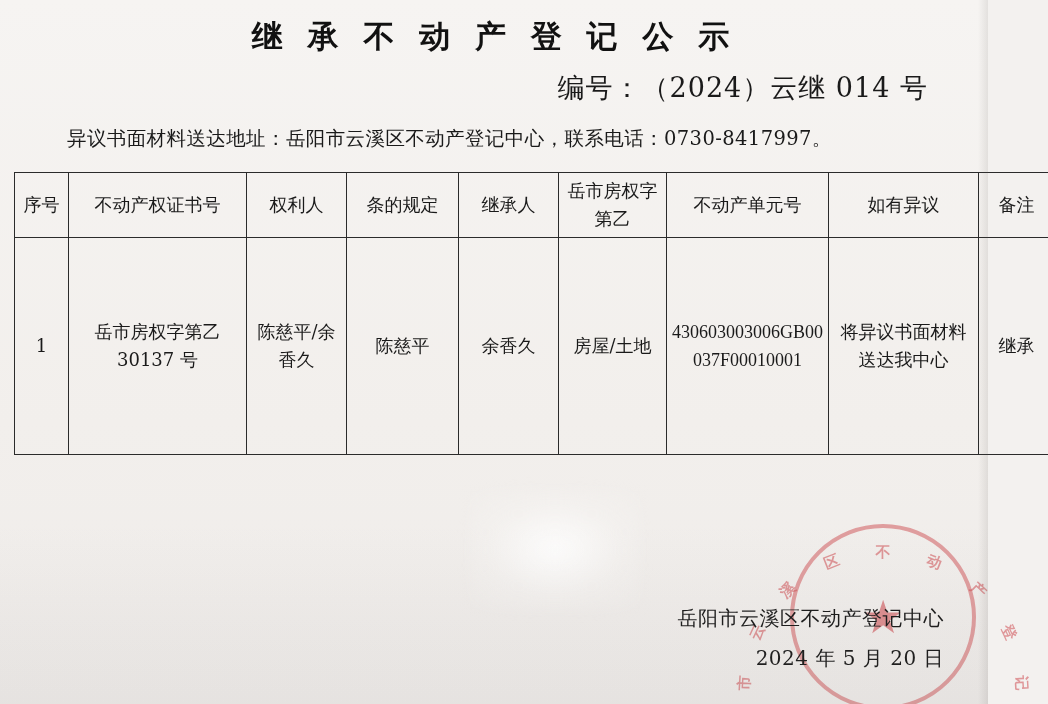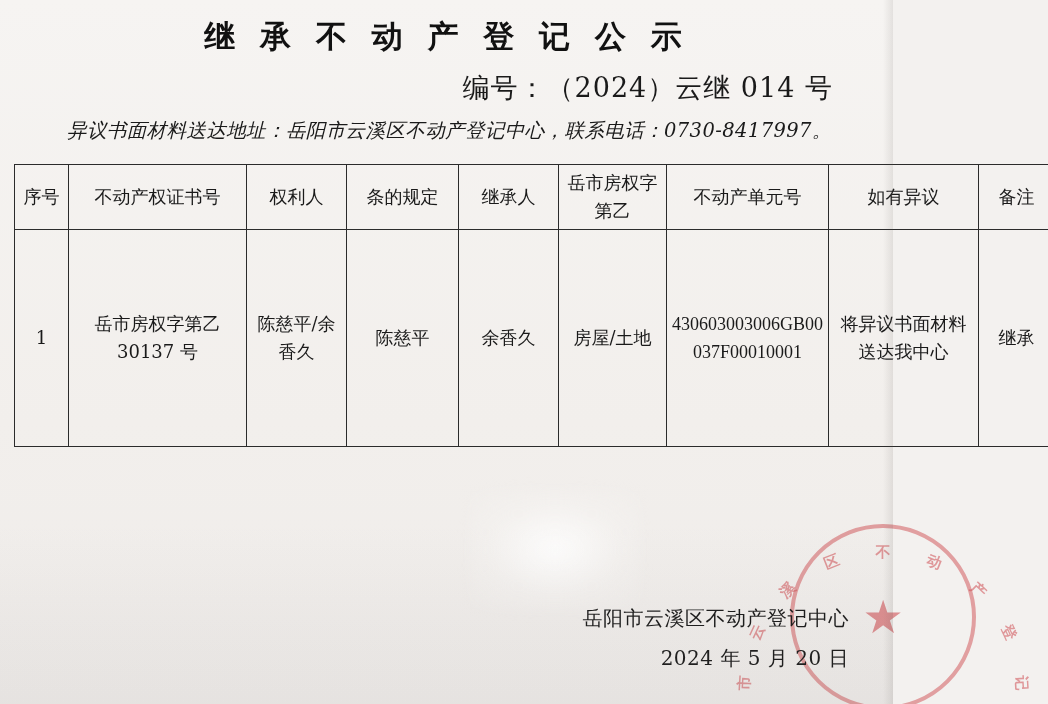--- a/index.html
+++ b/index.html
@@ -10,21 +10,21 @@
     width: 1048px;
     height: 704px;
     background: #f3f1ef;
     font-family: "DejaVu Serif", "Liberation Serif", serif;
     color: #1a1a1a;
     overflow: hidden;
     position: relative;
   }
   .page {
     position: relative;
-    width: 893px;
+    width: 988px;
     height: 704px;
     background: linear-gradient(180deg, #f6f4f2 0%, #f2efec 60%, #efecea 100%);
     box-sizing: border-box;
     padding: 0 14px;
   }
   
   .paper-shade {
     position: absolute;
     left: 0; right: 0; bottom: 0;
     height: 180px;
@@ -52,21 +52,21 @@
     line-height: 34px;
     text-align: justify;
     padding: 8px 12px 0 14px;
     letter-spacing: 0.4px;
   }
   .body-text p {
     margin: 0;
     text-indent: 2em;
   }
   .body-text p.addr {
-    font-style: italic;
+    margin-top: 8px;
   }
   table.reg-table {
     width: 1020px;
     margin: 16px auto 0 auto;
     border-collapse: collapse;
     table-layout: fixed;
     font-size: 18px;
   }
   table.reg-table th,
   table.reg-table td {

